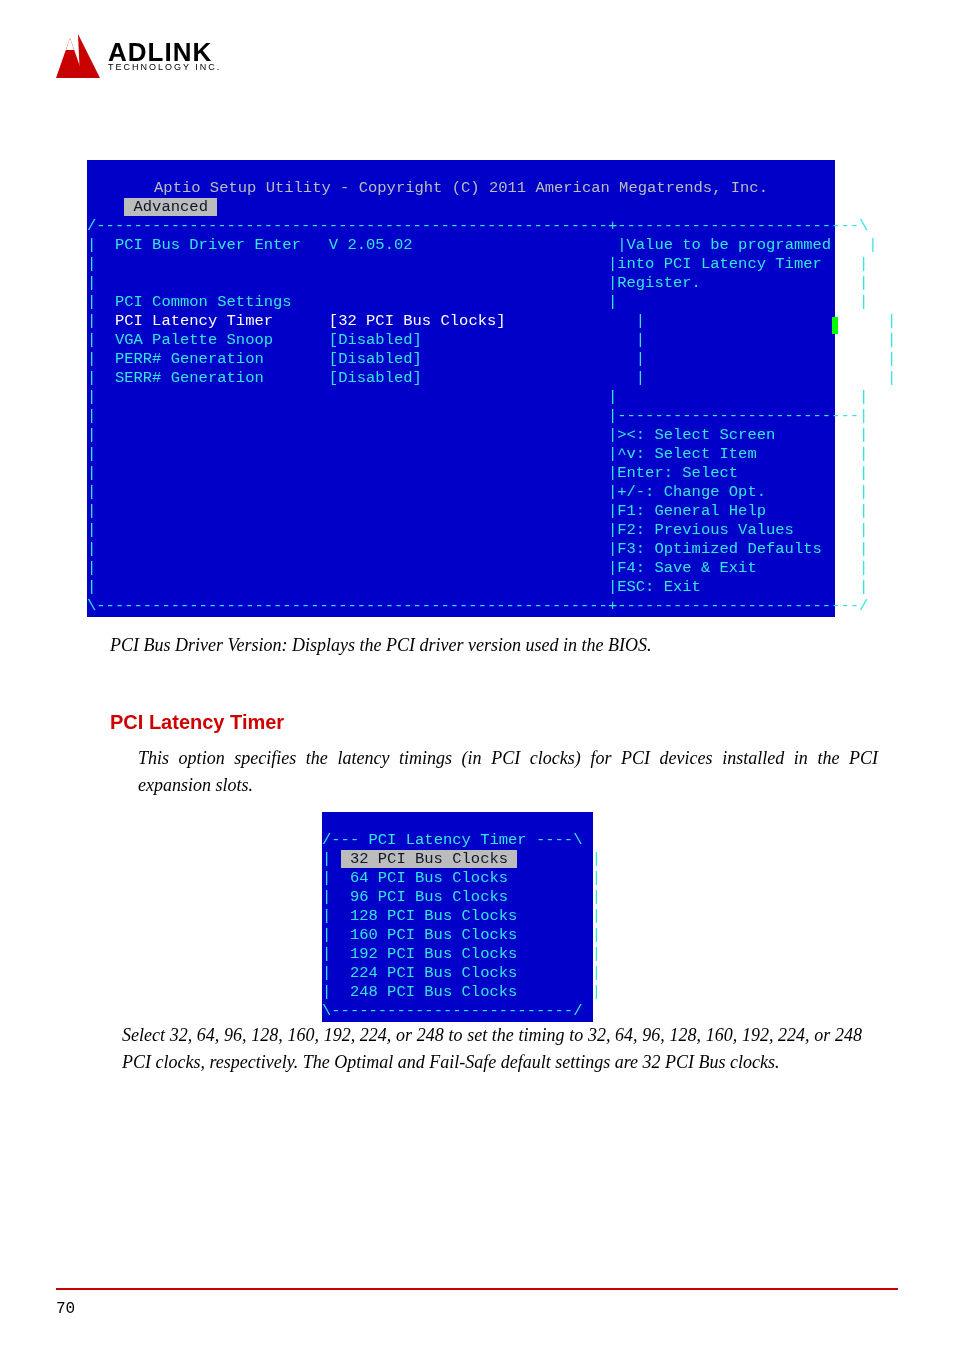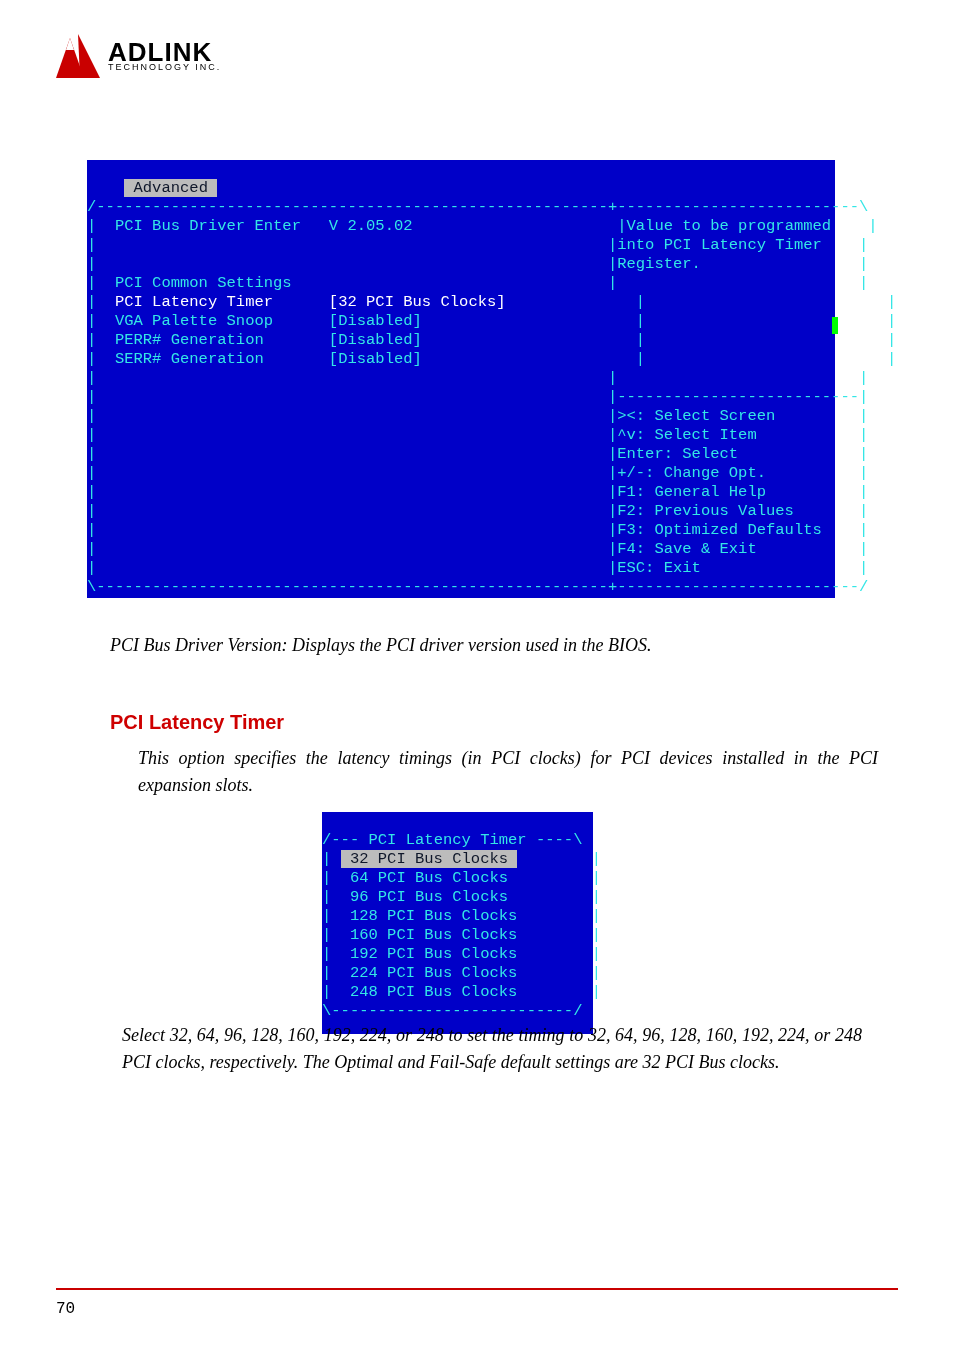--- a/index.html
+++ b/index.html
@@ -91,21 +91,21 @@
   .opt-box {
     position: absolute;
     left: 322px;
     width: 271px;
     background: #0000c8;
     font-family: "Courier New", monospace;
     font-size: 15.5px;
     line-height: 19px;
     color: #34e6e6;
     white-space: pre;
-    padding-bottom: 13px;
+    padding-bottom: 1px;
   }
   .bottom-rule {
     position: absolute;
     left: 56px;
     width: 842px;
     height: 2px;
     background: #c90000;
     bottom: 62px;
   }
   .page-num {
@@ -130,21 +130,21 @@
         <polygon points="16,6 20,18 12,18" fill="#ffffff"></polygon>
       </svg>
     </span>
     <span class="logo-text">
       <div class="top">ADLINK</div>
       <div class="bot">TECHNOLOGY INC.</div>
     </span>
   </div>
 
   <div class="bios-shot">
-<span class="cyn">    </span><span class="inv"> Advanced </span>
+<div class="title-line">Aptio Setup Utility - Copyright (C) 2011 American Megatrends, Inc.</div><span class="cyn">    </span><span class="inv"> Advanced </span>
 <span class="cyn">/-------------------------------------------------------+--------------------------\</span>
 <span class="cyn">|  </span><span class="cyn">PCI Bus Driver Enter</span><span class="cyn">   </span><span class="cyn">V 2.05.02</span><span class="cyn">                      |</span><span class="cyn">Value to be programmed</span><span class="cyn">    |</span>
 <span class="cyn">|                                                       |</span><span class="cyn">into PCI Latency Timer</span><span class="cyn">    |</span>
 <span class="cyn">|                                                       |</span><span class="cyn">Register.</span><span class="cyn">                 |</span>
 <span class="cyn">|  </span><span class="cyn">PCI Common Settings</span><span class="cyn">                                  |                          |</span>
 <span class="cyn">|  </span><span class="wht">PCI Latency Timer</span><span class="wht">      </span><span class="wht">[32 PCI Bus Clocks]</span><span class="cyn">              |                          |</span>
 <span class="cyn">|  </span><span class="cyn">VGA Palette Snoop</span><span class="cyn">      </span><span class="cyn">[Disabled]</span><span class="cyn">                       |                          |</span>
 <span class="cyn">|  </span><span class="cyn">PERR# Generation</span><span class="cyn">       </span><span class="cyn">[Disabled]</span><span class="cyn">                       |                          |</span>
 <span class="cyn">|  </span><span class="cyn">SERR# Generation</span><span class="cyn">       </span><span class="cyn">[Disabled]</span><span class="cyn">                       |                          |</span>
 <span class="cyn">|                                                       |                          |</span>

